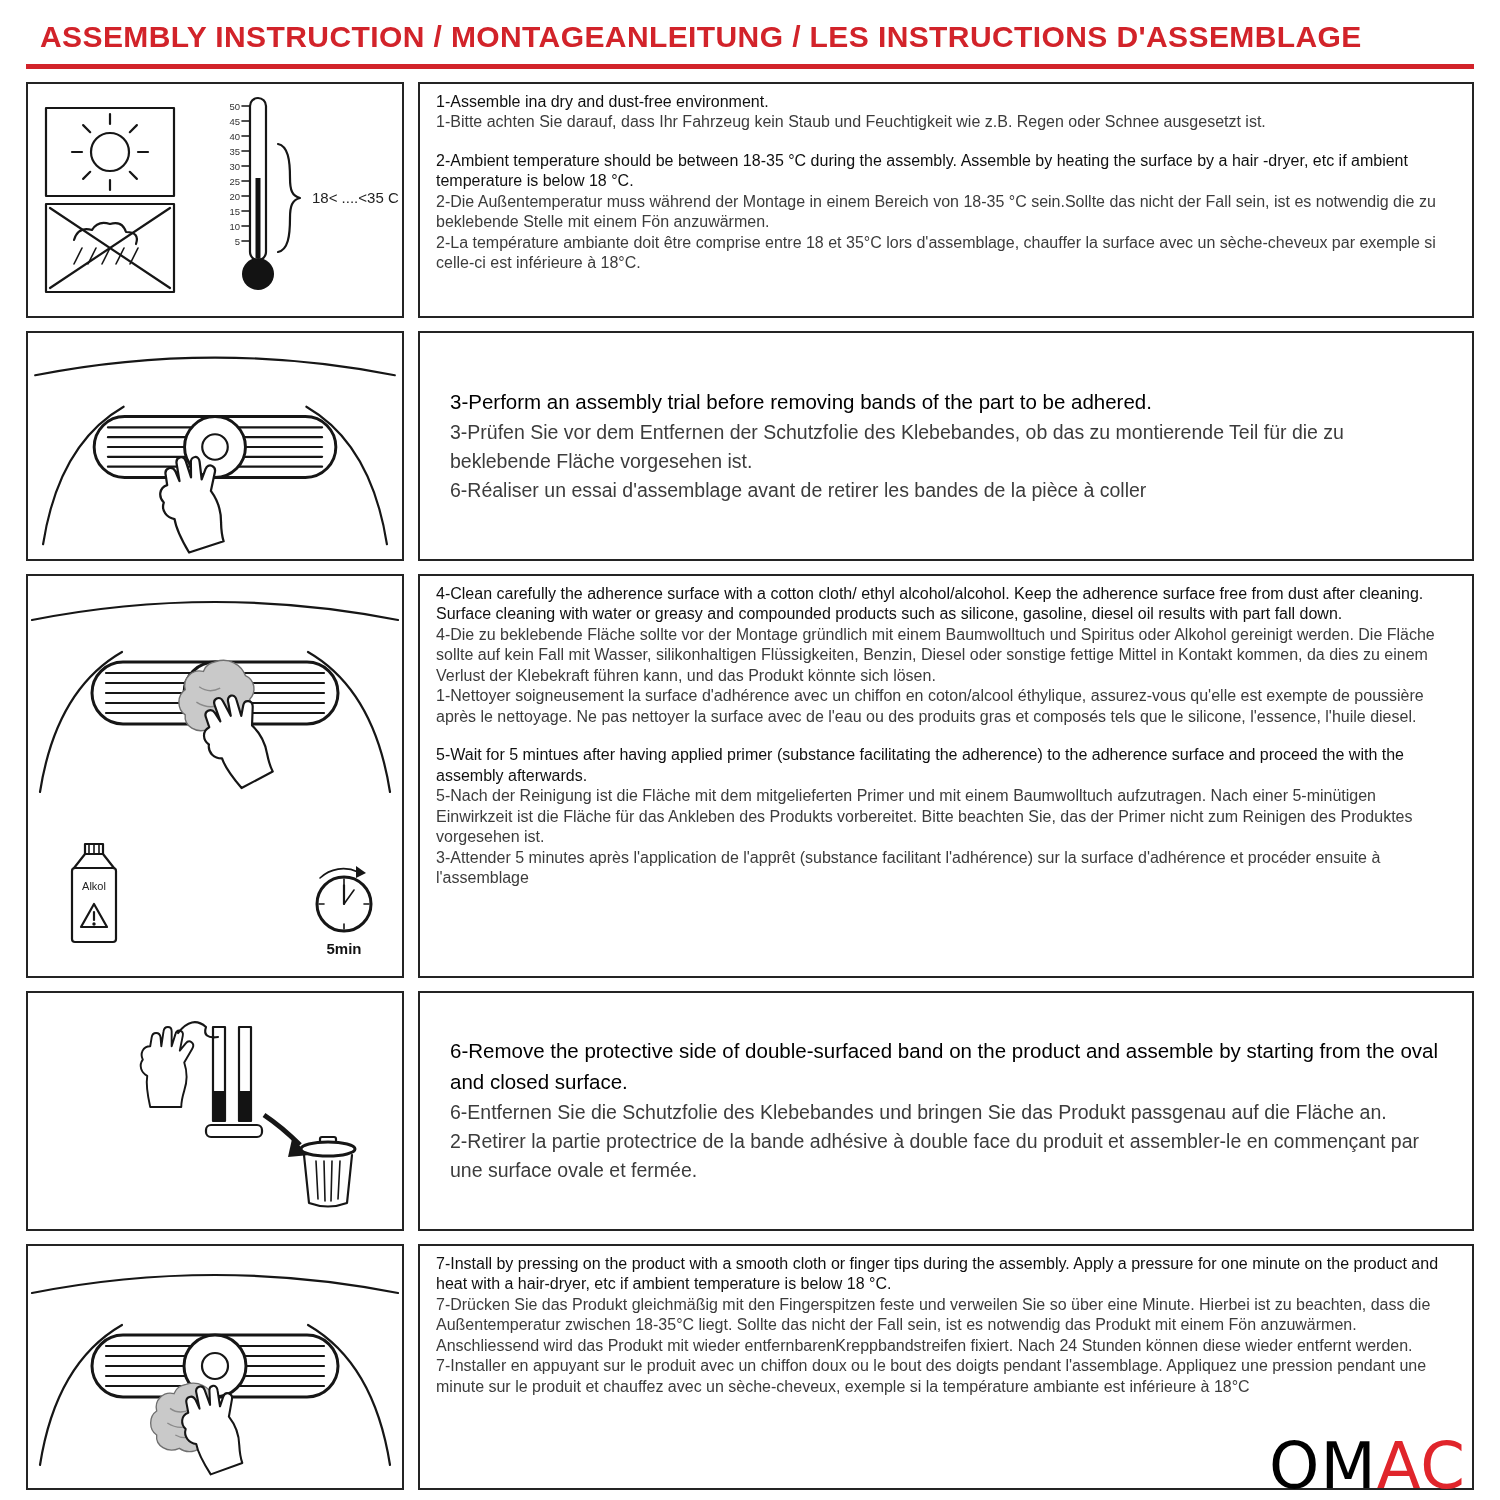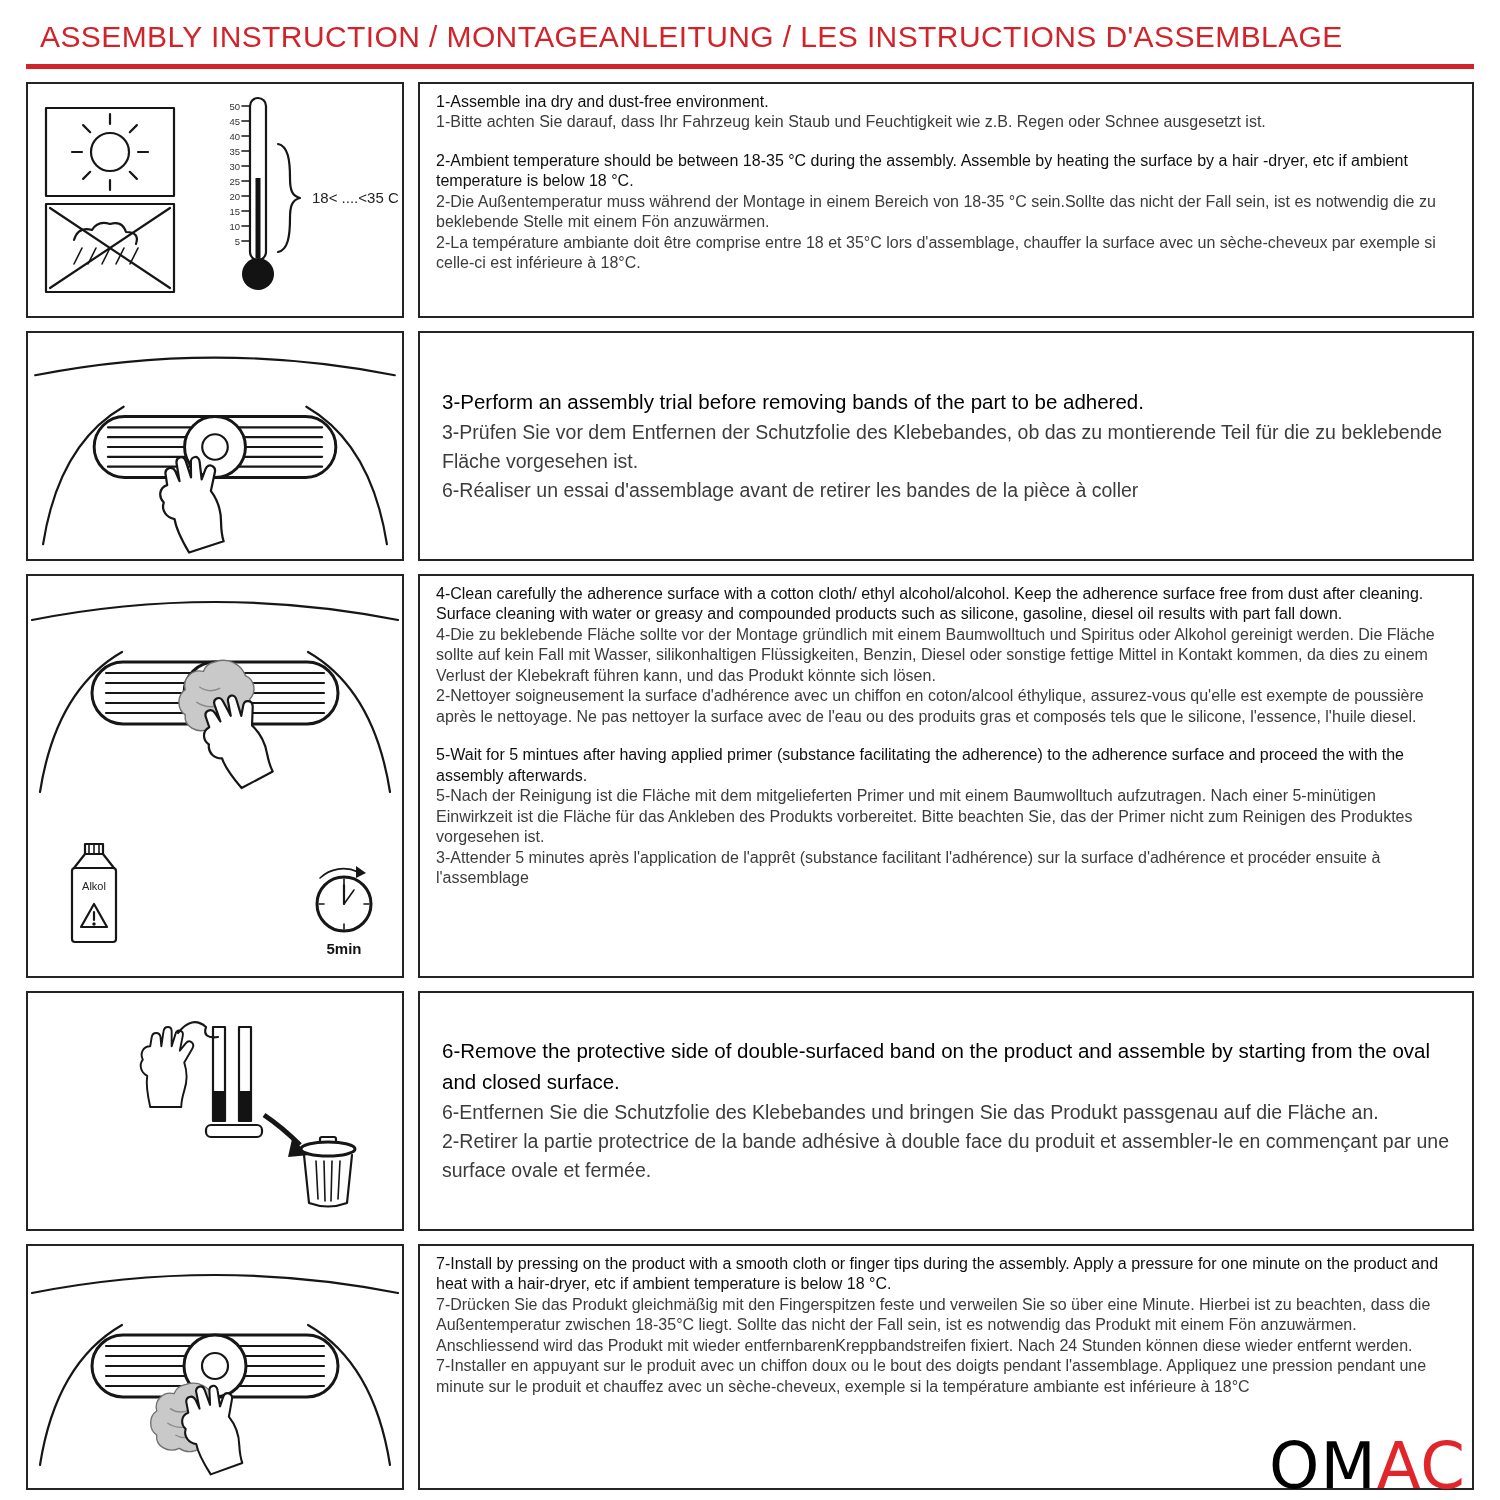--- a/index.html
+++ b/index.html
@@ -1,27 +1,27 @@
 <!DOCTYPE html>
 <html><head>
 <meta charset="utf-8">
 <style>
   *{box-sizing:border-box;margin:0;padding:0}
   html,body{background:#ffffff}
   body{width:1500px;height:1500px;font-family:"Liberation Sans",sans-serif;color:#222;overflow:hidden}
   .page{position:relative;width:100%;height:100%;padding:14px 26px 0}
-  .title{color:#d2232a;font-size:30px;font-weight:normal;letter-spacing:.4px;margin:6px 14px 10px;white-space:nowrap}
+  .title{color:#d2232a;font-size:30px;font-weight:bold;letter-spacing:.4px;margin:6px 14px 10px;white-space:nowrap}
   .rule{height:5px;background:#d2232a;margin:0 0 13px}
   .row{display:flex;gap:14px;margin-bottom:13px}
   .fig{flex:0 0 378px;border:2px solid #242424;background:#fff;display:flex;align-items:center;justify-content:flex-start;overflow:hidden}
   .txt{flex:1;border:2px solid #242424;background:#fff;padding:8px 16px}
   .txt p{font-size:16px;line-height:1.28;color:#3c3c3c}
   .txt p.b{font-weight:normal;color:#101010}
   .txt p.gap{margin-top:18px}
-  .row-big .txt{display:flex;flex-direction:column;justify-content:center;padding:12px 22px}
+  .row-big .txt{display:flex;flex-direction:column;justify-content:center;padding:12px 30px}
   .row-big .txt p{font-size:19.5px;line-height:1.5;color:#3c3c3c}
   .row-big .txt p.b{font-size:20.5px;color:#000}
   .r1{height:236px}.r2{height:230px}.r3{height:404px}.r4{height:240px}.r5{height:246px}
   svg{display:block}
   .s{fill:none;stroke:#161616;stroke-width:2.2;stroke-linecap:round;stroke-linejoin:round}
   .s3{fill:#fff;stroke:#161616;stroke-width:3;stroke-linejoin:round}
   .thin{fill:none;stroke:#161616;stroke-width:1.6;stroke-linecap:round}
   .fillb{fill:#131313;stroke:none}
   .tick{font-size:9.5px;fill:#333}
   .svglabel{font-size:15px;fill:#222}
@@ -183,21 +183,21 @@
           <line class="thin" x1="291" y1="326" x2="296" y2="326"></line>
           <line class="s" x1="316" y1="326" x2="316" y2="307"></line>
           <line class="thin" x1="316" y1="326" x2="326" y2="312"></line>
           <text class="svglabel-bold" x="316" y="376" text-anchor="middle">5min</text>
         </g>
       </svg>
     </div>
     <div class="txt">
       <p class="b">4-Clean carefully the adherence surface with a cotton cloth/ ethyl alcohol/alcohol. Keep the adherence surface free from dust after cleaning. Surface cleaning with water or greasy and compounded products such as silicone, gasoline, diesel oil results with part fall down.</p>
       <p>4-Die zu beklebende Fläche sollte vor der Montage gründlich mit einem Baumwolltuch und Spiritus oder Alkohol gereinigt werden. Die Fläche sollte auf kein Fall mit Wasser, silikonhaltigen Flüssigkeiten, Benzin, Diesel oder sonstige fettige Mittel in Kontakt kommen, da dies zu einem Verlust der Klebekraft führen kann, und das Produkt könnte sich lösen.</p>
-      <p>2-Nettoyer soigneusement la surface d'adhérence avec un chiffon en coton/alcool éthylique, assurez-vous qu'elle est exempte de poussière après le nettoyage. Ne pas nettoyer la surface avec de l'eau ou des produits gras et composés tels que le silicone, l'essence, l'huile diesel.</p>
+      <p>1-Nettoyer soigneusement la surface d'adhérence avec un chiffon en coton/alcool éthylique, assurez-vous qu'elle est exempte de poussière après le nettoyage. Ne pas nettoyer la surface avec de l'eau ou des produits gras et composés tels que le silicone, l'essence, l'huile diesel.</p>
       <p class="b gap">5-Wait for 5 mintues after having applied primer (substance facilitating the adherence) to the adherence surface and proceed the with the assembly afterwards.</p>
       <p>5-Nach der Reinigung ist die Fläche mit dem mitgelieferten Primer und mit einem Baumwolltuch aufzutragen. Nach einer 5-minütigen Einwirkzeit ist die Fläche für das Ankleben des Produkts vorbereitet. Bitte beachten Sie, das der Primer nicht zum Reinigen des Produktes vorgesehen ist.</p>
       <p>3-Attender 5 minutes après l'application de l'apprêt (substance facilitant l'adhérence) sur la surface d'adhérence et procéder ensuite à l'assemblage</p>
     </div>
   </section>
 
   <section class="row row-big r4">
     <div class="fig">
       <svg viewBox="0 0 374 228" width="374" height="228">
         <g>

